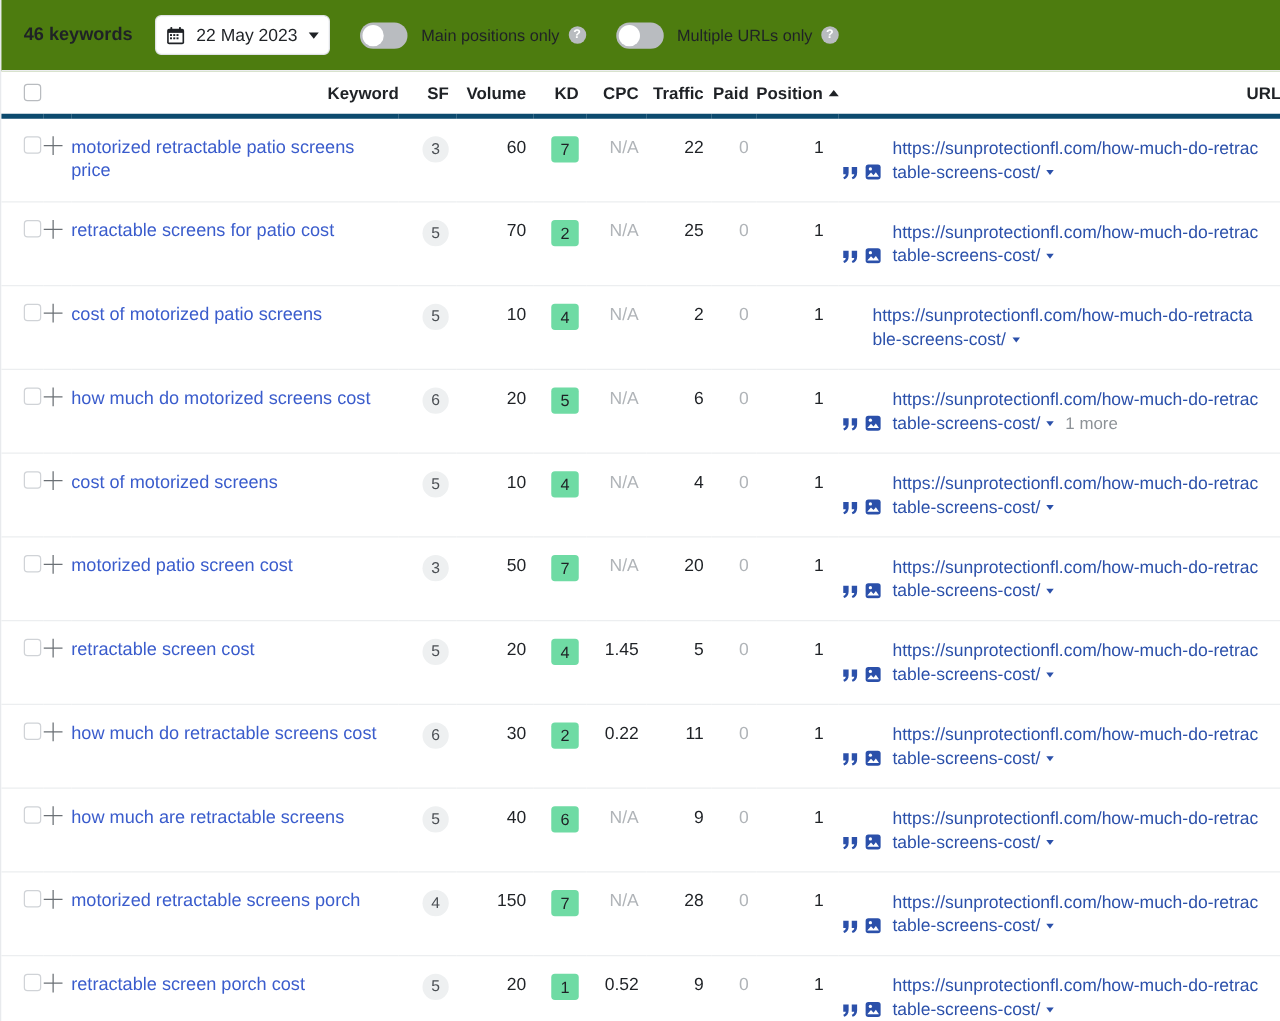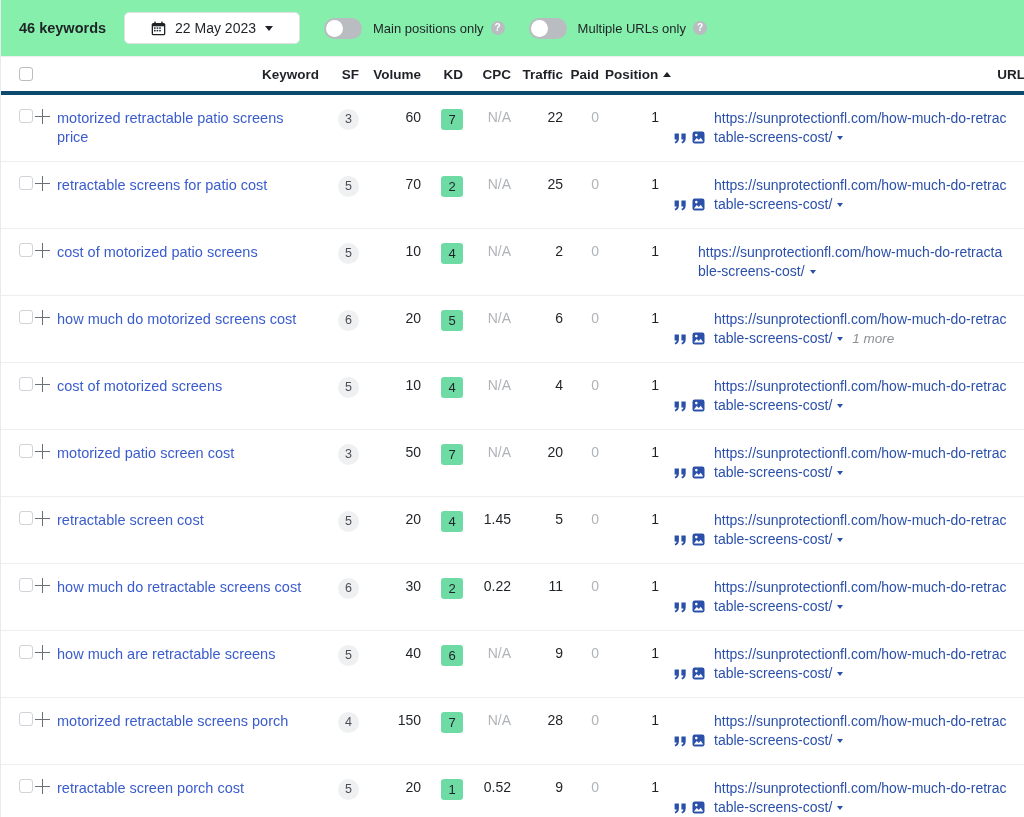--- a/index.html
+++ b/index.html
@@ -18,37 +18,37 @@
     border-left: 1px solid #e8eaed;
   }
 
   
   .toolbar {
     height: 57px;
     display: flex;
     align-items: center;
     padding: 0 0 0 18px;
     border-bottom: 1px solid #eceef0;
-    background: #86efac;
+    background: #4d7c0f;
   }
   .kw-count {
     font-size: 14.5px;
     font-weight: bold;
     color: #1f2226;
     margin-right: 18px;
     white-space: nowrap;
   }
   .ctl {
     height: 32px;
     border: 1px solid #dfe1e5;
     border-radius: 5px;
     background: #fff;
     display: flex;
     align-items: center;
-    padding: 0 26px;
+    padding: 0 8px;
     font-size: 14px;
     color: #1f2226;
     margin-right: 12px;
     cursor: pointer;
     white-space: nowrap;
   }
   .ctl .cal-icon {
     width: 15px; height: 15px;
     margin-right: 9px;
     display: inline-block;
@@ -261,21 +261,20 @@
     line-height: 19px;
     word-break: break-all;
     cursor: pointer;
   }
   .more {
     color: #8d9297;
     font-size: 13.5px;
     margin-left: 9px;
     white-space: nowrap;
     cursor: pointer;
-    font-style: italic;
   }
 </style>
 </head>
 <body>
 
 <div class="app">
 
   <div class="toolbar">
     <div class="kw-count">46 keywords</div>
 

